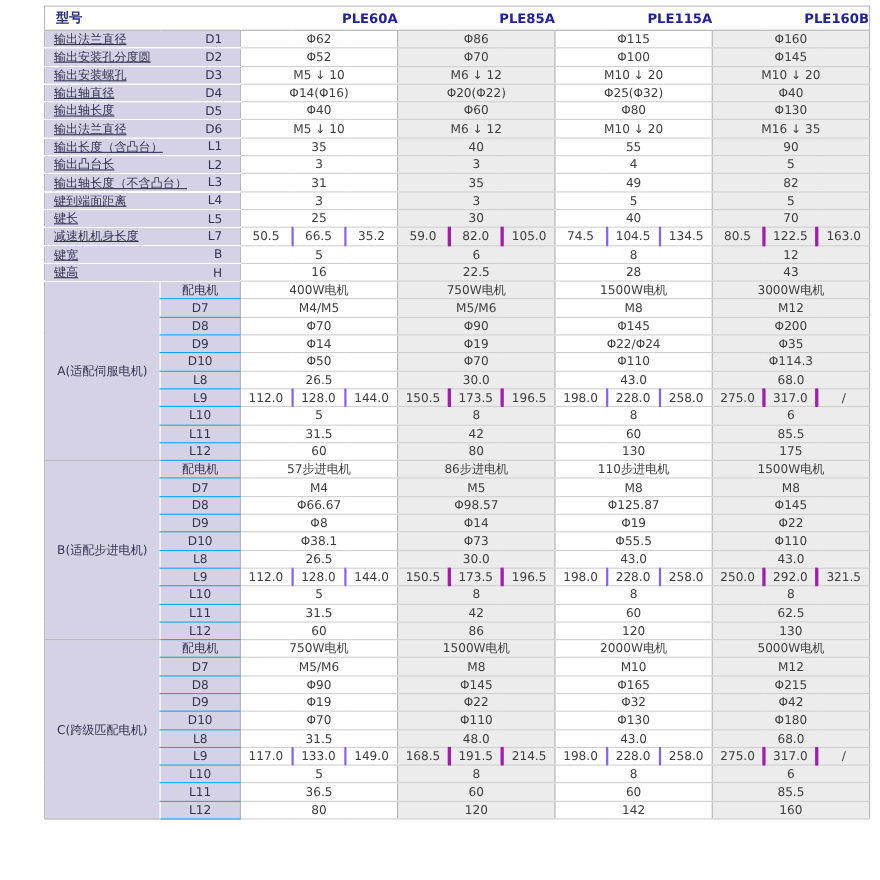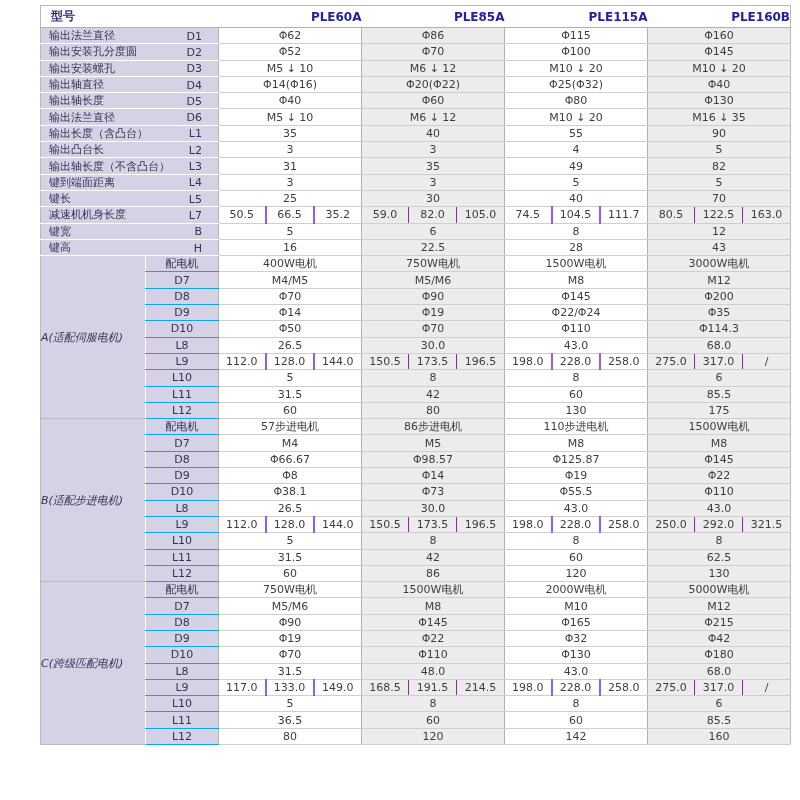--- a/index.html
+++ b/index.html
@@ -6,31 +6,31 @@
   html,body { width:800px; height:800px; background:#fff; overflow:hidden; }
   body { font-family:"DejaVu Sans", sans-serif; position:relative; }
   .wrap { position:absolute; left:40px; top:5px; }
   table { border-collapse:collapse; table-layout:fixed; width:750px; border:1px solid #b9b9b9; }
   thead tr { border-bottom:1px solid #b0b0b0; }
   thead td { height:22px; background:#fff; font-weight:bold; font-size:12px;
              color:var(--header_text,#2222a0); text-align:right; vertical-align:middle; }
   td.corner-h { text-align:left; padding-left:10px; color:var(--title_text,#2a2a7a); }
   tbody td { height:16.3px; font-size:11px; vertical-align:middle; line-height:1; }
   .lblcell { background:var(--label_bg,#d6d2e6); color:var(--label_text,#333352);
-             border-bottom:1px solid #fff; position:relative; padding-left:8px; text-align:left; }
+             border-bottom:1px solid #fff; position:relative; padding-left:8px; text-align:left;text-decoration:underline; }
   .lbl-code { position:absolute; right:16px; top:50%; transform:translateY(-50%); }
   .codecell { background:var(--label_bg,#d6d2e6); color:var(--label_text,#333352);
               text-align:center; border-bottom:1px solid #0ea5e9; border-left:1px solid #fff; }
   .seccell  { background:var(--label_bg,#d6d2e6); color:var(--label_text,#333352);
-              border-bottom:1px solid #b9b9b9;font-style:italic; }
+              text-align:center; border-bottom:1px solid #b9b9b9; }
   .val { background:#fff; color:#3d3d3d; text-align:center; border-bottom:1px solid #cfcfcf; }
   .val.gray { background:var(--alt_col_bg,#ececec); }
   .val.colstart { border-left:1px solid #b2b2b2; }
   .val.sub:not(.colstart) { border-left:2px solid #8b5cf6; }
-  .val.gray.sub:not(.colstart) { border-left:1px solid #a21caf; }
+  .val.gray.sub:not(.colstart) { border-left:3px solid #a21caf; }
 </style>
 </head>
 <body>
 
 <div class="wrap">
   <table>
     <colgroup>
       <col style="width:105px">
         <col style="width:73px">
       <col style="width:47px">
@@ -136,21 +136,21 @@
         <tr>
           <td class="lblcell" colspan="2"><span class="lbl-text">减速机机身长度</span><span class="lbl-code">L7</span></td>
           <td class="val sub colstart">50.5</td>
           <td class="val sub">66.5</td>
           <td class="val sub">35.2</td>
           <td class="val sub gray colstart">59.0</td>
           <td class="val sub gray">82.0</td>
           <td class="val sub gray">105.0</td>
           <td class="val sub colstart">74.5</td>
           <td class="val sub">104.5</td>
-          <td class="val sub">111.7</td>
+          <td class="val sub">134.5</td>
           <td class="val sub gray colstart">80.5</td>
           <td class="val sub gray">122.5</td>
           <td class="val sub gray">163.0</td>
         </tr>
         <tr>
           <td class="lblcell" colspan="2"><span class="lbl-text">键宽</span><span class="lbl-code">B</span></td>
           <td class="val colstart" colspan="3">5</td>
           <td class="val colstart gray" colspan="3">6</td>
           <td class="val colstart" colspan="3">8</td>
           <td class="val colstart gray" colspan="3">12</td>

